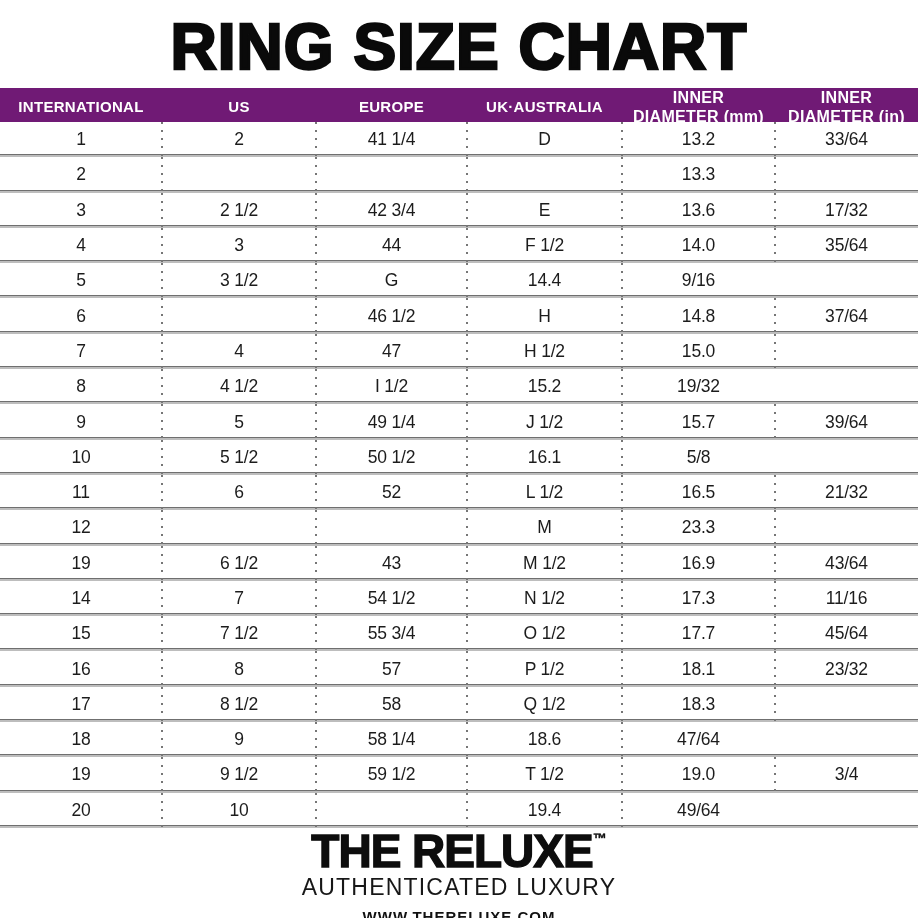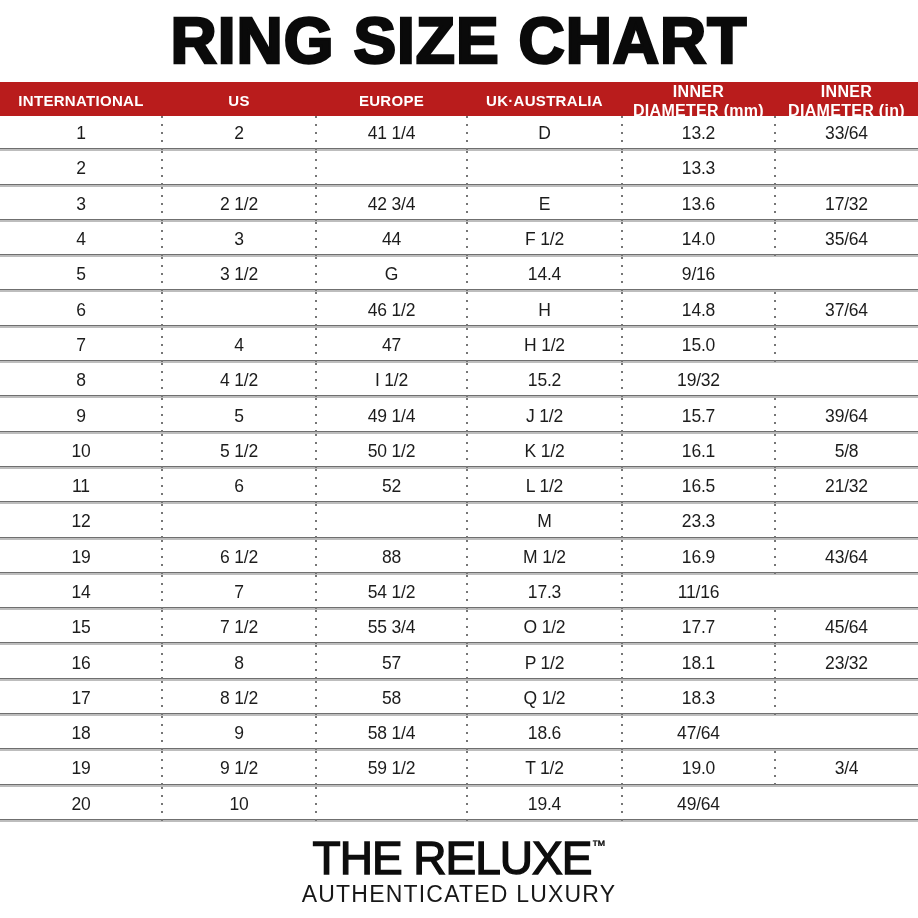--- a/index.html
+++ b/index.html
@@ -9,38 +9,39 @@
     height: 918px;
     background: #ffffff;
     overflow: hidden;
     font-family: "Liberation Sans", sans-serif;
     color: #1b1b1b;
   }
 
   
   .title {
     margin: 0;
+    padding-top: 6px;
     height: 82px;
     display: flex;
     align-items: center;
     justify-content: center;
     font-size: 64px;
     font-weight: bold;
     letter-spacing: 1px;
     color: #0a0a0a;
     -webkit-text-stroke: 2.6px #0a0a0a;
     white-space: nowrap;
   }
 
   
   .thead {
     display: grid;
     grid-template-columns: 162px 154px 151px 155px 153px 143px;
     height: 34px;
-    background: #b91c1c;
+    background: #701a75;
     color: #ffffff;
     align-items: center;
   }
   .th {
     text-align: center;
     font-weight: bold;
     font-size: 15px;
     letter-spacing: 0.3px;
     white-space: pre-line;
     line-height: 1.05;
@@ -79,23 +80,23 @@
     position: absolute;
     left: -1px; top: 0; bottom: 0;
     width: 2px;
     background: repeating-linear-gradient(to bottom, #767676 0 2px, transparent 2px 8px);
     z-index: 2;
   }
 
   
   .footer { text-align: center; }
   .brand {
-    margin-top: 13px;
+    margin-top: 0;
     font-size: 46px;
-    font-weight: normal;
+    font-weight: bold;
     color: #0d0d0d;
     letter-spacing: -1px;
     -webkit-text-stroke: 1.4px #0d0d0d;
     line-height: 1.0;
   }
   .brand sup {
     font-size: 14px;
     letter-spacing: 0;
     -webkit-text-stroke: 0.4px #0d0d0d;
     vertical-align: 24px;
@@ -201,21 +202,20 @@
           <div class="td sep">5</div>
           <div class="td sep">49 1/4</div>
           <div class="td sep">J 1/2</div>
           <div class="td sep">15.7</div>
           <div class="td sep">39/64</div>
         </div>
         <div class="tr">
           <div class="td">10</div>
           <div class="td sep">5 1/2</div>
           <div class="td sep">50 1/2</div>
-          <div class="td sep">K 1/2</div>
           <div class="td sep">16.1</div>
           <div class="td sep">5/8</div>
         </div>
         <div class="tr">
           <div class="td">11</div>
           <div class="td sep">6</div>
           <div class="td sep">52</div>
           <div class="td sep">L 1/2</div>
           <div class="td sep">16.5</div>
           <div class="td sep">21/32</div>
@@ -224,29 +224,30 @@
           <div class="td">12</div>
           <div class="td sep"></div>
           <div class="td sep"></div>
           <div class="td sep">M</div>
           <div class="td sep">23.3</div>
           <div class="td sep"></div>
         </div>
         <div class="tr">
           <div class="td">19</div>
           <div class="td sep">6 1/2</div>
-          <div class="td sep">88</div>
+          <div class="td sep">43</div>
           <div class="td sep">M 1/2</div>
           <div class="td sep">16.9</div>
           <div class="td sep">43/64</div>
         </div>
         <div class="tr">
           <div class="td">14</div>
           <div class="td sep">7</div>
           <div class="td sep">54 1/2</div>
+          <div class="td sep">N 1/2</div>
           <div class="td sep">17.3</div>
           <div class="td sep">11/16</div>
         </div>
         <div class="tr">
           <div class="td">15</div>
           <div class="td sep">7 1/2</div>
           <div class="td sep">55 3/4</div>
           <div class="td sep">O 1/2</div>
           <div class="td sep">17.7</div>
           <div class="td sep">45/64</div>

